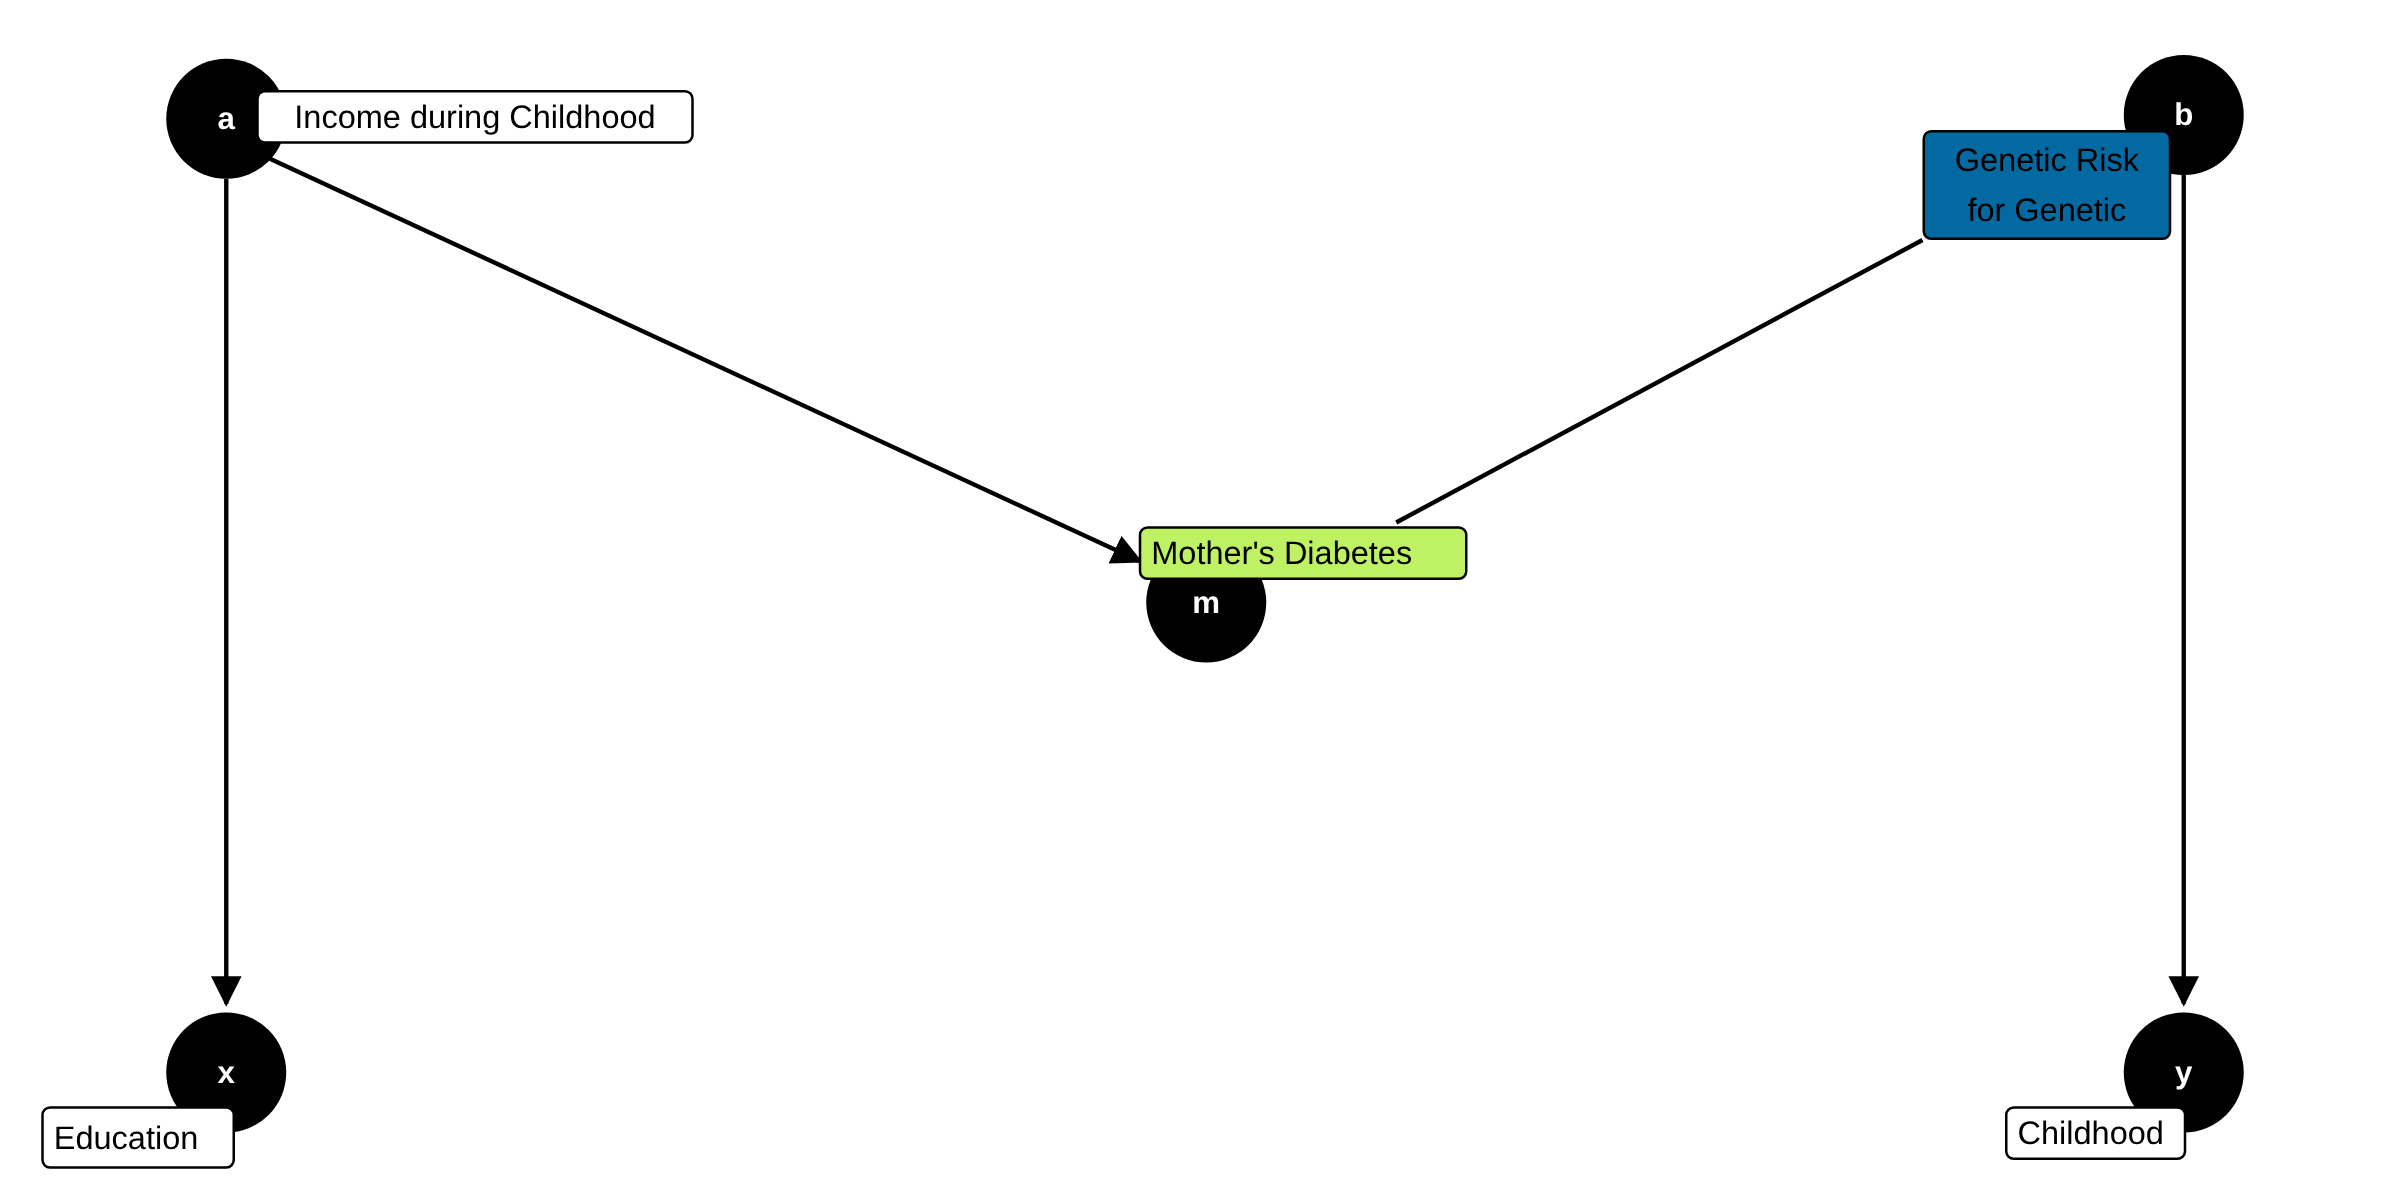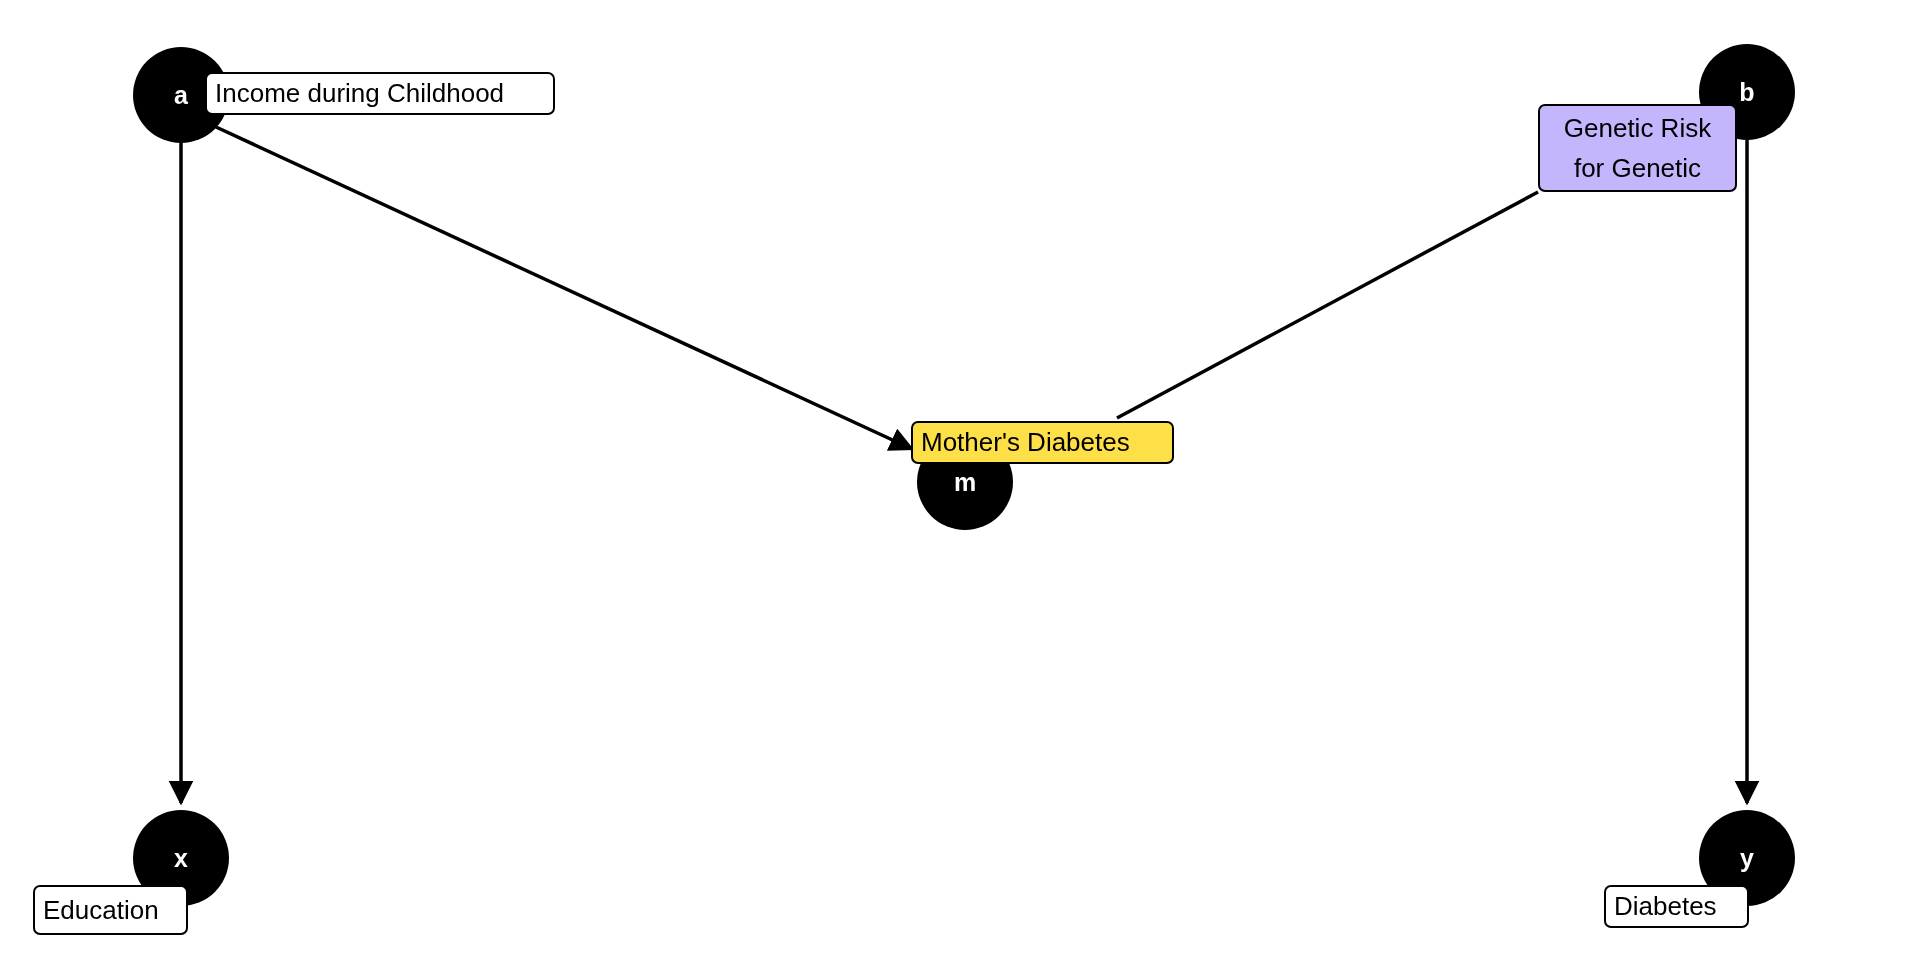--- a/index.html
+++ b/index.html
@@ -81,32 +81,32 @@
         <line x1="216" y1="127" x2="912" y2="449" stroke="#000000" stroke-width="3.5" marker-end="url(#arrow)"></line>
         <line x1="1747" y1="140" x2="1747" y2="803" stroke="#000000" stroke-width="3.5" marker-end="url(#arrow)"></line>
         <line x1="1538" y1="192" x2="1117" y2="418" stroke="#000000" stroke-width="3.5"></line>
       </g>
   </svg>
 
   <div id="node-layer">
       <div class="node" style="left: 133px; top: 47px; width: 96px; height: 96px; background: rgb(0, 0, 0);">
         <span class="node-letter" style="color: rgb(255, 255, 255);">a</span>
       </div>
-      <div class="node-label" style="left: 205px; top: 72px; width: 350px; height: 43px; background: rgb(255, 255, 255); border-color: rgb(0, 0, 0);"><span>Income during Childhood</span></div>
+      <div class="node-label" style="left: 205px; top: 72px; width: 350px; height: 43px; background: rgb(255, 255, 255); border-color: rgb(0, 0, 0); justify-content: center;"><span>Income during Childhood</span></div>
       <div class="node" style="left: 1699px; top: 44px; width: 96px; height: 96px; background: rgb(0, 0, 0);">
         <span class="node-letter" style="color: rgb(255, 255, 255);">b</span>
       </div>
-      <div class="node-label two-line" style="left: 1538px; top: 104px; width: 199px; height: 88px; background: #c4b5fd; border-color: rgb(0, 0, 0); text-align: center;"><span>Genetic Risk</span><span>for Genetic</span></div>
+      <div class="node-label two-line" style="left: 1538px; top: 104px; width: 199px; height: 88px; background: #0369a1; border-color: rgb(0, 0, 0); text-align: center;"><span>Genetic Risk</span><span>for Genetic</span></div>
       <div class="node" style="left: 917px; top: 434px; width: 96px; height: 96px; background: rgb(0, 0, 0);">
         <span class="node-letter" style="color: rgb(255, 255, 255);">m</span>
       </div>
-      <div class="node-label" style="left: 911px; top: 421px; width: 263px; height: 43px; background: #fde047; border-color: rgb(0, 0, 0);"><span>Mother's Diabetes</span></div>
+      <div class="node-label" style="left: 911px; top: 421px; width: 263px; height: 43px; background: #bef264; border-color: rgb(0, 0, 0);"><span>Mother's Diabetes</span></div>
       <div class="node" style="left: 133px; top: 810px; width: 96px; height: 96px; background: rgb(0, 0, 0);">
         <span class="node-letter" style="color: rgb(255, 255, 255);">x</span>
       </div>
       <div class="node-label" style="left: 33px; top: 885px; width: 155px; height: 50px; background: rgb(255, 255, 255); border-color: rgb(0, 0, 0);"><span>Education</span></div>
       <div class="node" style="left: 1699px; top: 810px; width: 96px; height: 96px; background: rgb(0, 0, 0);">
         <span class="node-letter" style="color: rgb(255, 255, 255);">y</span>
       </div>
-      <div class="node-label" style="left: 1604px; top: 885px; width: 145px; height: 43px; background: rgb(255, 255, 255); border-color: rgb(0, 0, 0);"><span>Diabetes</span></div>
+      <div class="node-label" style="left: 1604px; top: 885px; width: 145px; height: 43px; background: rgb(255, 255, 255); border-color: rgb(0, 0, 0);"><span>Childhood</span></div>
     </div>
 
 </div>
 
 </body></html>

